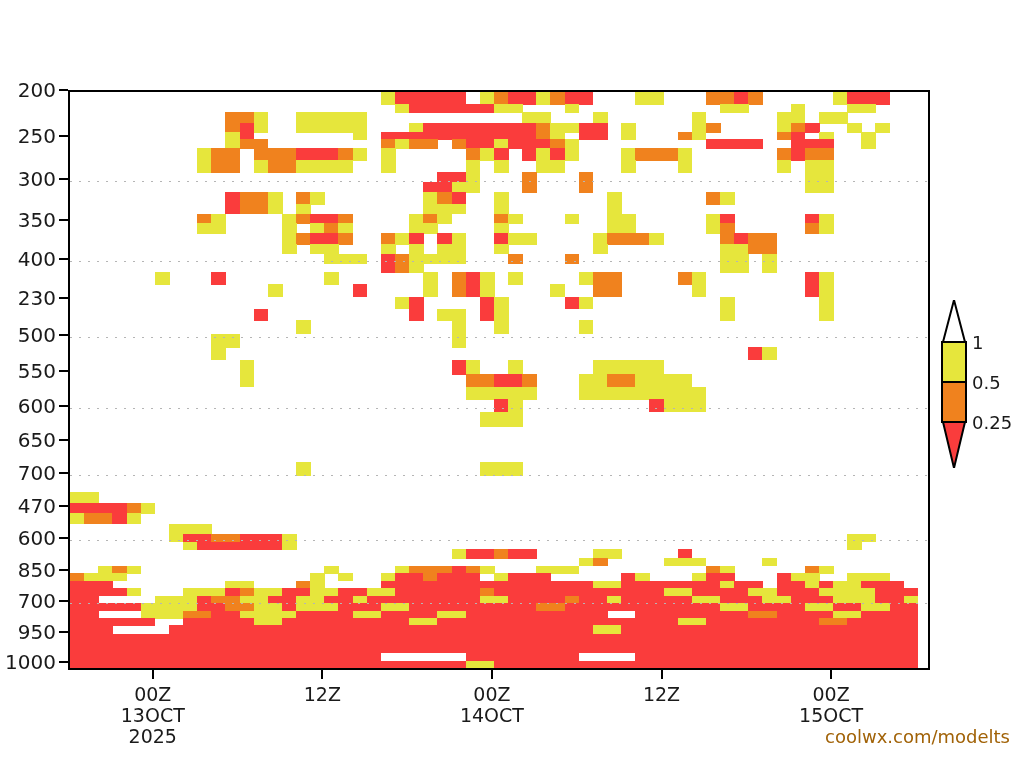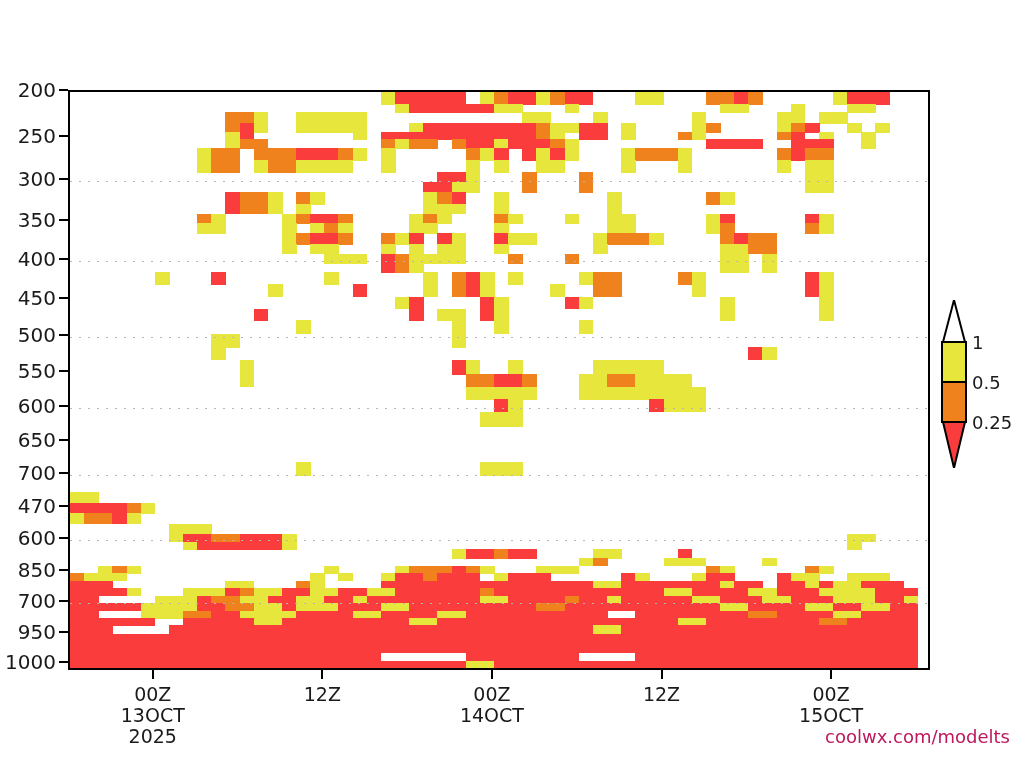--- a/index.html
+++ b/index.html
@@ -124,42 +124,42 @@
     color: #1a1a1a;
     white-space: nowrap;
   }
 
   
   #footer-credit {
     position: absolute;
     right: 14px; top: 726px;
     font-family: "DejaVu Sans", sans-serif;
     font-size: 18px;
-    color: #be185d;
+    color: #a16207;
     white-space: nowrap;
   }
 </style>
 </head>
 <body>
 
 <div id="root">
 
 
   <div id="y-axis-labels">
       <div class="ytick-label" style="top: 90px;">200</div>
       <div class="ytick-mark" style="top: 90px;"></div>
       <div class="ytick-label" style="top: 135.62px;">250</div>
       <div class="ytick-mark" style="top: 135.62px;"></div>
       <div class="ytick-label" style="top: 178.737px;">300</div>
       <div class="ytick-mark" style="top: 178.737px;"></div>
       <div class="ytick-label" style="top: 219.878px;">350</div>
       <div class="ytick-mark" style="top: 219.878px;"></div>
       <div class="ytick-label" style="top: 259.399px;">400</div>
       <div class="ytick-mark" style="top: 259.399px;"></div>
-      <div class="ytick-label" style="top: 297.558px;">450</div>
+      <div class="ytick-label" style="top: 297.558px;">230</div>
       <div class="ytick-mark" style="top: 297.558px;"></div>
       <div class="ytick-label" style="top: 334.544px;">500</div>
       <div class="ytick-mark" style="top: 334.544px;"></div>
       <div class="ytick-label" style="top: 370.508px;">550</div>
       <div class="ytick-mark" style="top: 370.508px;"></div>
       <div class="ytick-label" style="top: 405.566px;">600</div>
       <div class="ytick-mark" style="top: 405.566px;"></div>
       <div class="ytick-label" style="top: 439.814px;">650</div>
       <div class="ytick-mark" style="top: 439.814px;"></div>
       <div class="ytick-label" style="top: 473.332px;">700</div>

